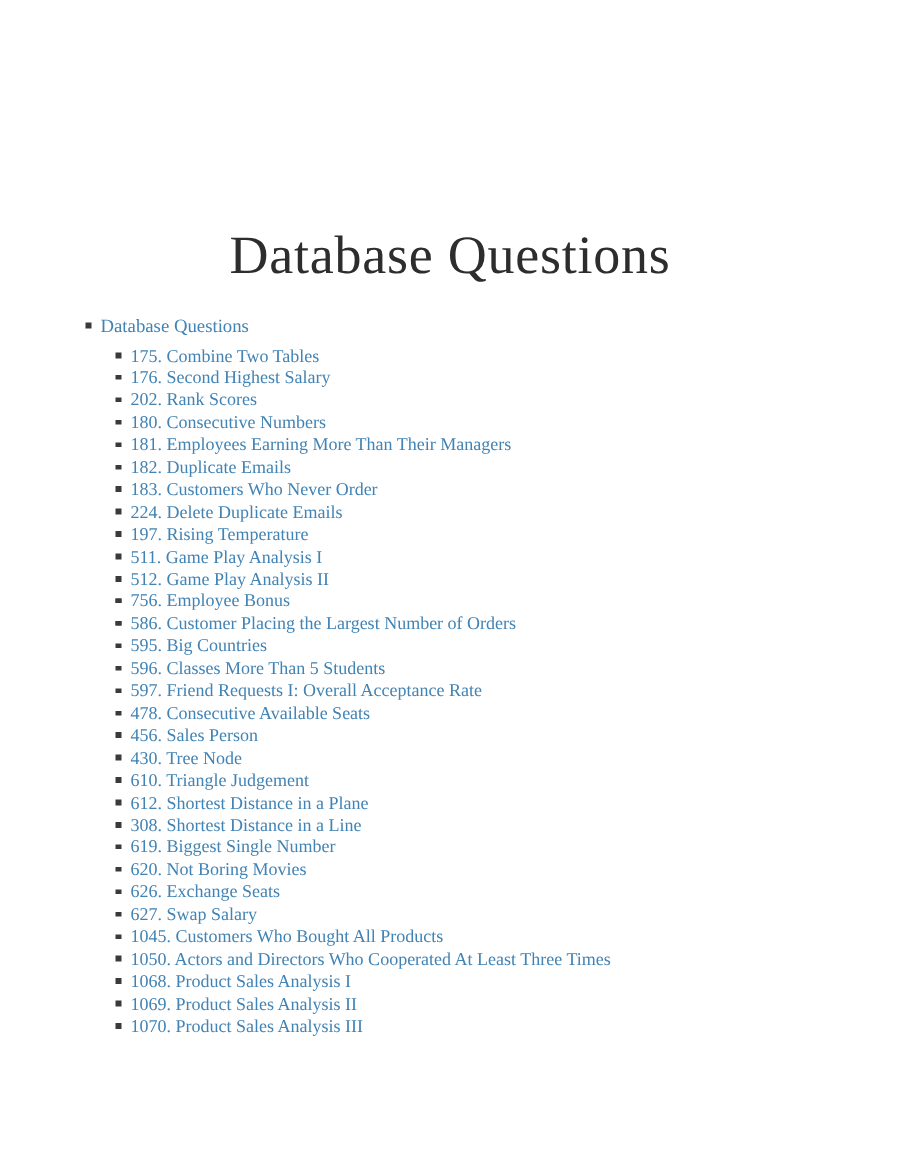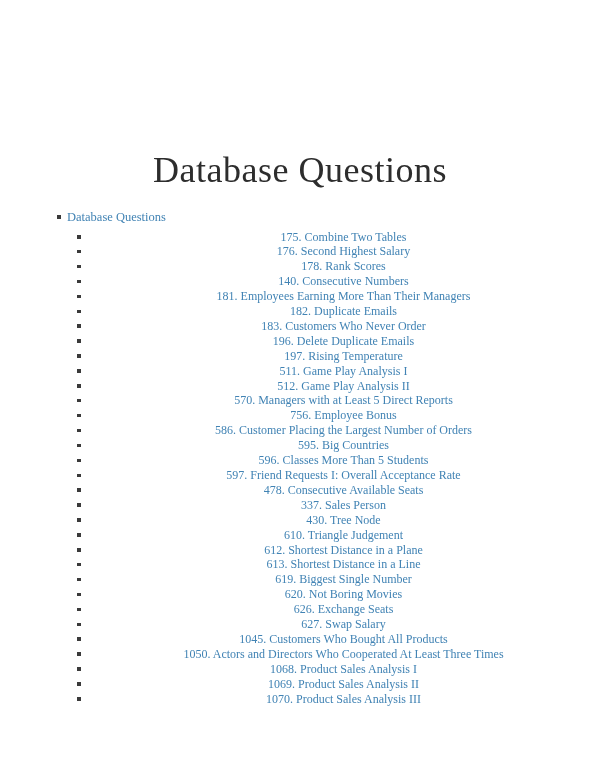--- a/index.html
+++ b/index.html
@@ -50,21 +50,20 @@
     position: absolute;
     left: 57px;
     top: 5px;
     width: 4px;
     height: 4px;
     background: var(--bullet-color);
   }
   .toc-sub {
     list-style: none;
     margin-top: 4.5px;
-    text-align: center;
   }
   .toc-item {
     position: relative;
     padding-left: 20px;
     font-size: 12px;
     line-height: 14.9px;
   }
   .toc-item > .bullet {
     position: absolute;
     left: 10px;
@@ -91,46 +90,46 @@
   </li>
 
   <li class="toc-item">
     <span class="bullet"></span>
     <a class="link">176. Second Highest Salary</a>
   </li>
 
 
   <li class="toc-item">
     <span class="bullet"></span>
-    <a class="link">178. Rank Scores</a>
-  </li>
-
-  <li class="toc-item">
-    <span class="bullet"></span>
-    <a class="link">140. Consecutive Numbers</a>
+    <a class="link">202. Rank Scores</a>
+  </li>
+
+  <li class="toc-item">
+    <span class="bullet"></span>
+    <a class="link">180. Consecutive Numbers</a>
   </li>
 
   <li class="toc-item">
     <span class="bullet"></span>
     <a class="link">181. Employees Earning More Than Their Managers</a>
   </li>
 
   <li class="toc-item">
     <span class="bullet"></span>
     <a class="link">182. Duplicate Emails</a>
   </li>
 
   <li class="toc-item">
     <span class="bullet"></span>
     <a class="link">183. Customers Who Never Order</a>
   </li>
 
   <li class="toc-item">
     <span class="bullet"></span>
-    <a class="link">196. Delete Duplicate Emails</a>
+    <a class="link">224. Delete Duplicate Emails</a>
   </li>
 
   <li class="toc-item">
     <span class="bullet"></span>
     <a class="link">197. Rising Temperature</a>
   </li>
 
   <li class="toc-item">
     <span class="bullet"></span>
     <a class="link">511. Game Play Analysis I</a>
@@ -138,24 +137,20 @@
 
   <li class="toc-item">
     <span class="bullet"></span>
     <a class="link">512. Game Play Analysis II</a>
   </li>
 
   <li class="toc-item">
     <span class="bullet"></span>
   </li>
 
-  <li class="toc-item">
-    <span class="bullet"></span>
-    <a class="link">570. Managers with at Least 5 Direct Reports</a>
-  </li>
 
   <li class="toc-item">
     <span class="bullet"></span>
     <a class="link">756. Employee Bonus</a>
   </li>
 
   <li class="toc-item">
     <span class="bullet"></span>
   </li>
 
@@ -179,41 +174,41 @@
     <a class="link">597. Friend Requests I: Overall Acceptance Rate</a>
   </li>
 
   <li class="toc-item">
     <span class="bullet"></span>
     <a class="link">478. Consecutive Available Seats</a>
   </li>
 
   <li class="toc-item">
     <span class="bullet"></span>
-    <a class="link">337. Sales Person</a>
+    <a class="link">456. Sales Person</a>
   </li>
 
   <li class="toc-item">
     <span class="bullet"></span>
     <a class="link">430. Tree Node</a>
   </li>
 
   <li class="toc-item">
     <span class="bullet"></span>
     <a class="link">610. Triangle Judgement</a>
   </li>
 
   <li class="toc-item">
     <span class="bullet"></span>
     <a class="link">612. Shortest Distance in a Plane</a>
   </li>
 
   <li class="toc-item">
     <span class="bullet"></span>
-    <a class="link">613. Shortest Distance in a Line</a>
+    <a class="link">308. Shortest Distance in a Line</a>
   </li>
 
   <li class="toc-item">
     <span class="bullet"></span>
     <a class="link">619. Biggest Single Number</a>
   </li>
 
   <li class="toc-item">
     <span class="bullet"></span>
     <a class="link">620. Not Boring Movies</a>

